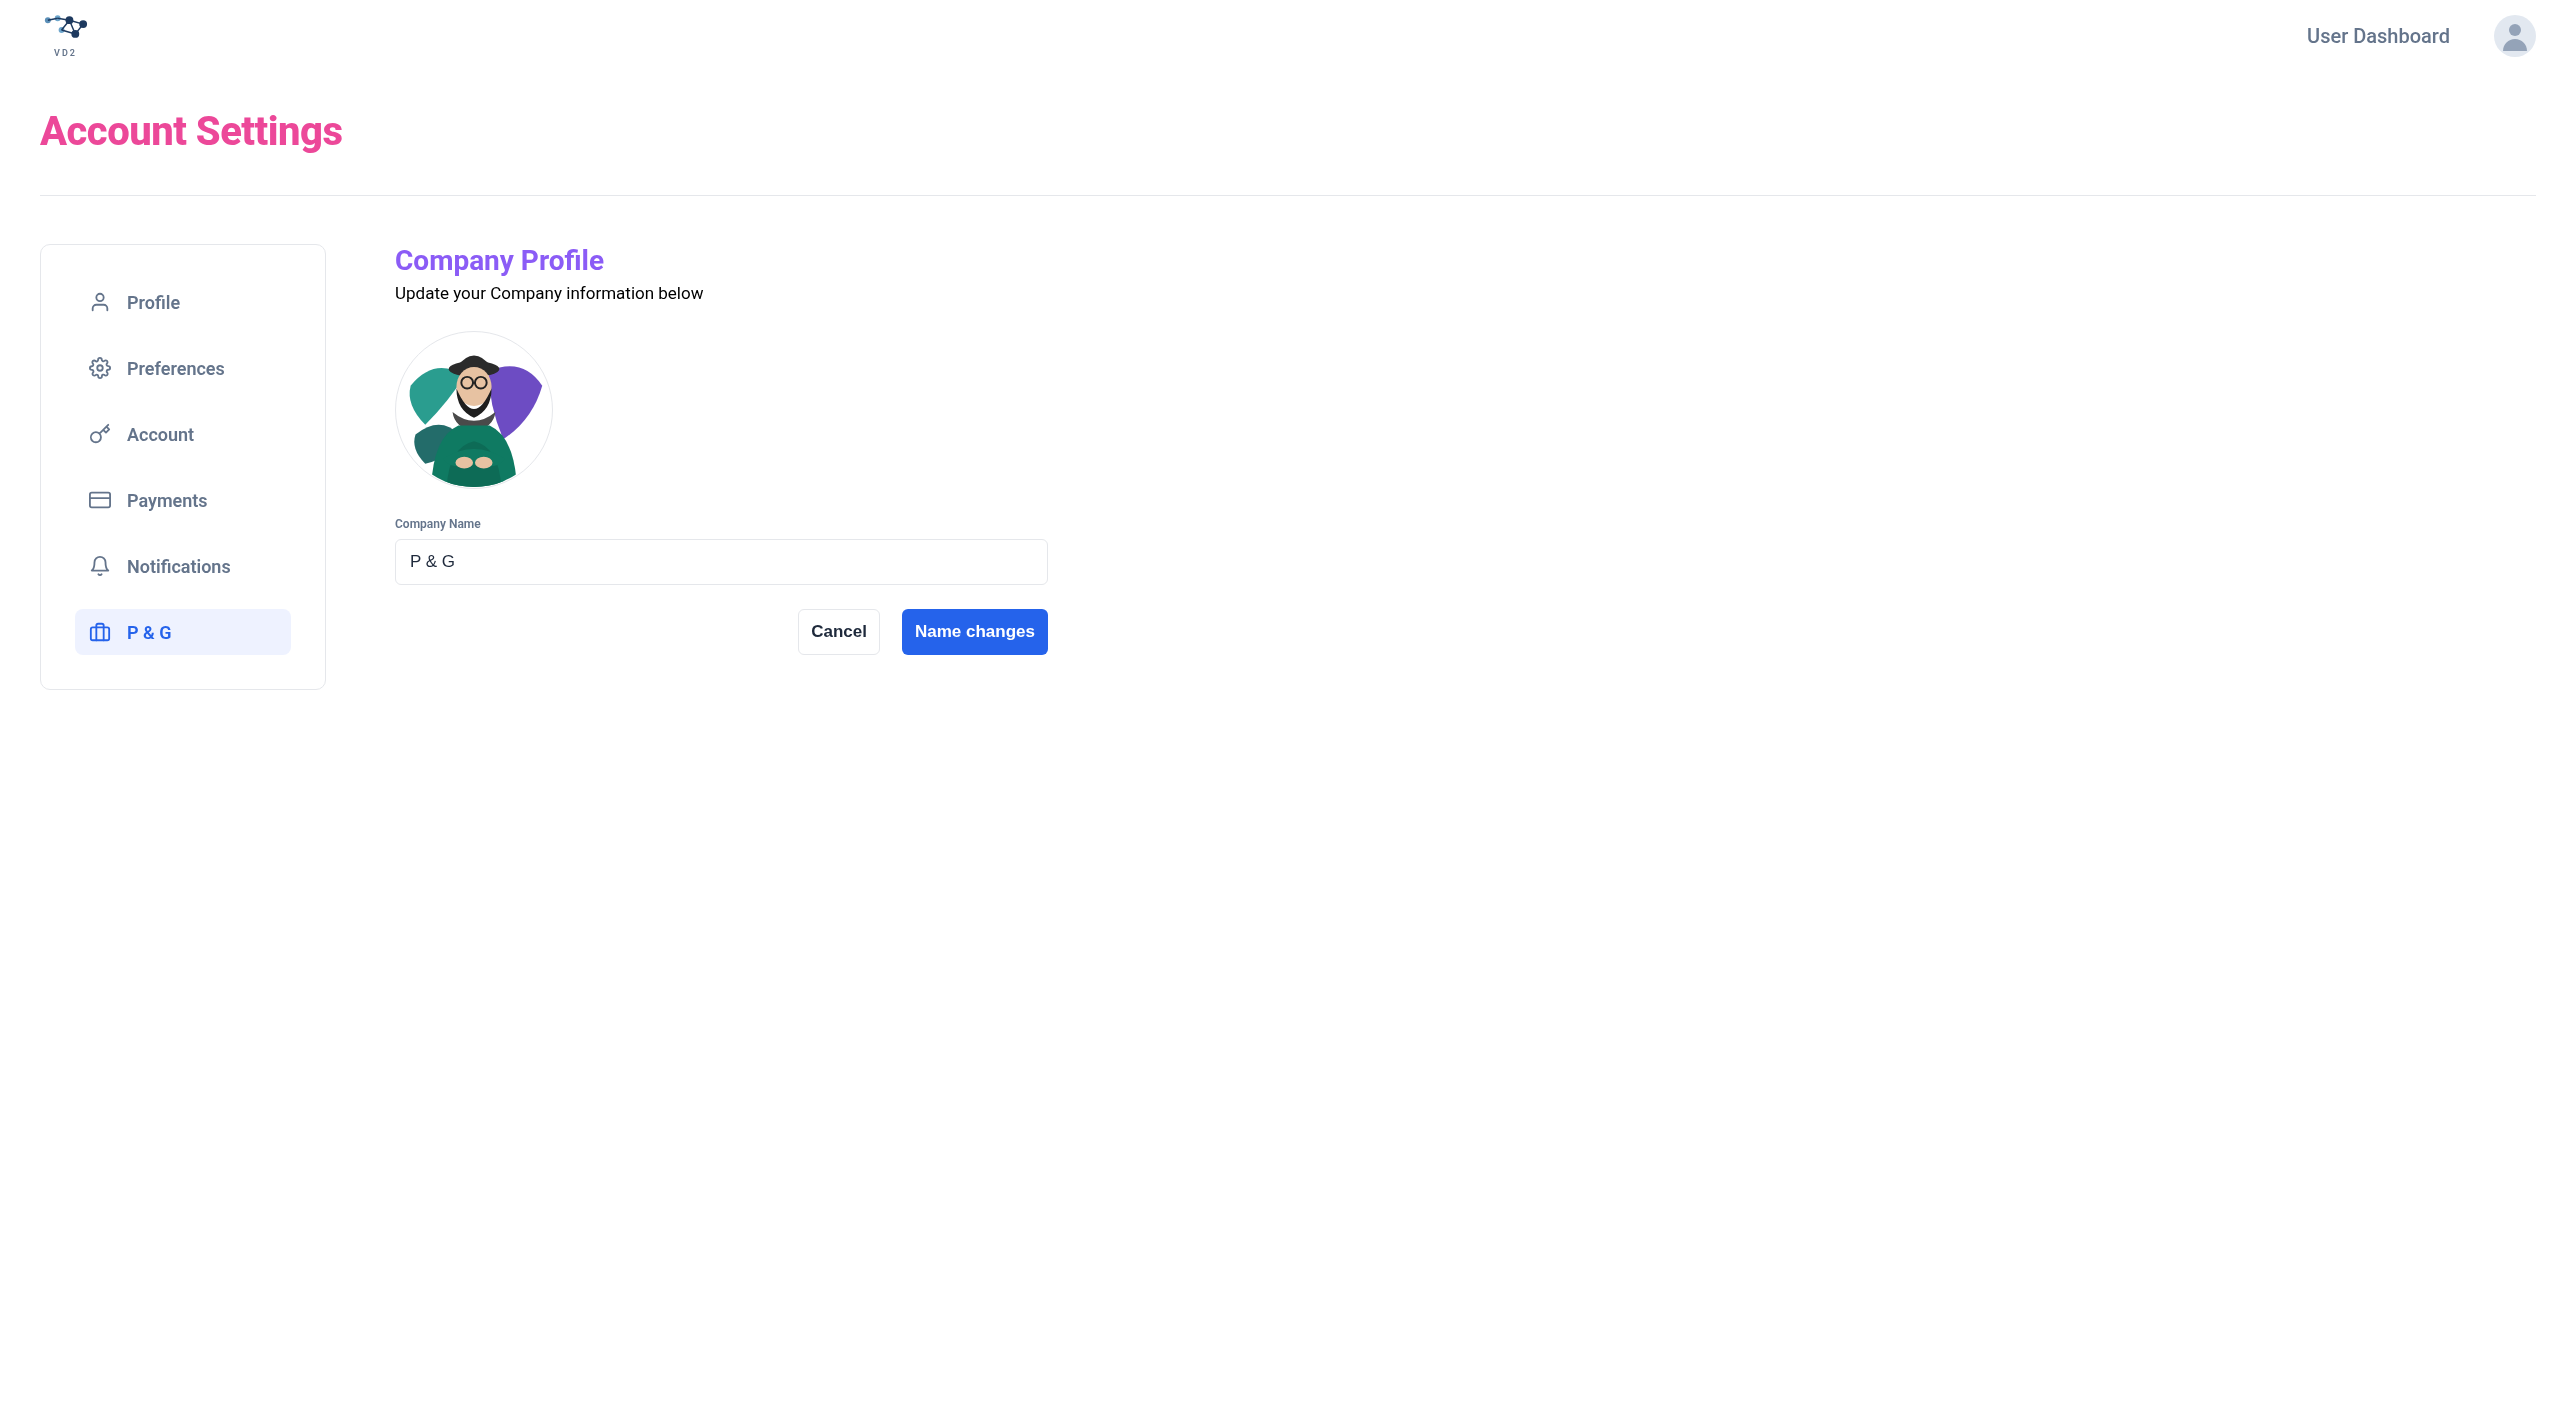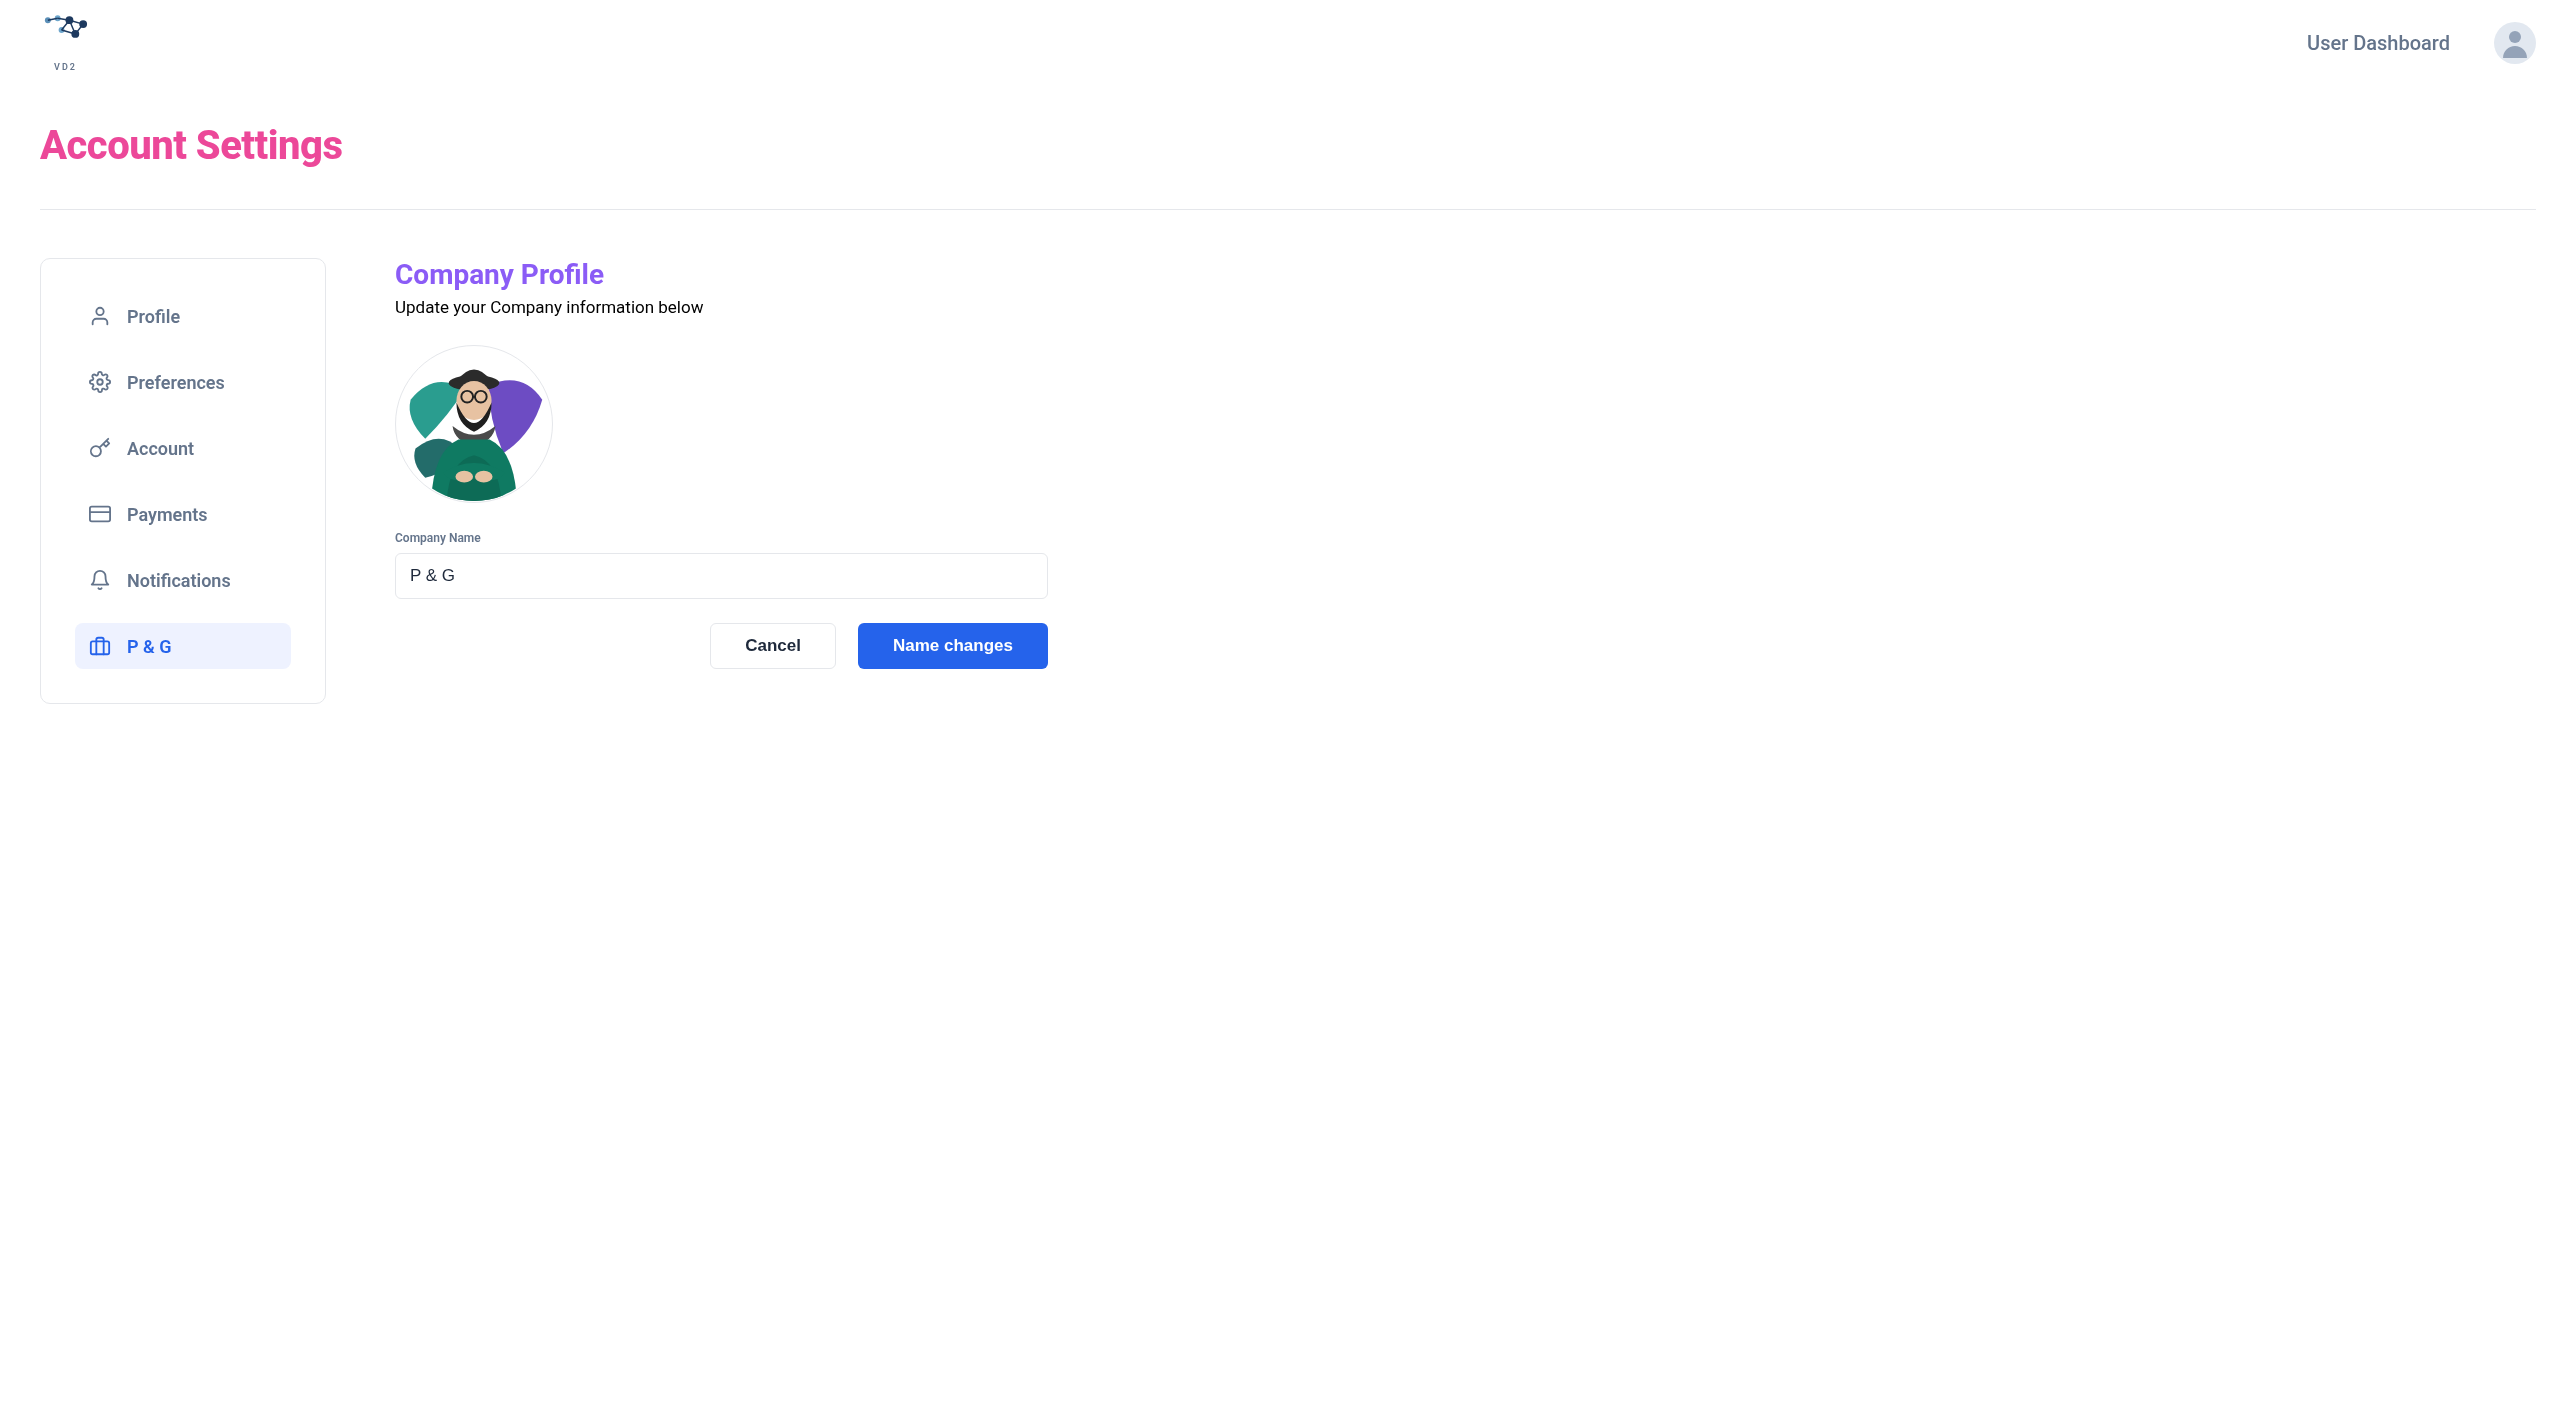--- a/index.html
+++ b/index.html
@@ -11,21 +11,21 @@
   .header {
     display: flex;
     justify-content: space-between;
     align-items: center;
     padding: 14px 40px 0 40px;
   }
   .logo {
     display: flex;
     flex-direction: column;
     align-items: center;
-    gap: 16px;
+    gap: 2px;
   }
   .logo svg { display: block; }
   .logo-text {
     font-size: 9px;
     letter-spacing: 2px;
     color: #64748b;
     font-weight: 600;
   }
   .header-right {
     display: flex;
@@ -134,21 +134,21 @@
     background: #fff;
     outline: none;
   }
   .actions {
     margin-top: 24px;
     display: flex;
     justify-content: flex-end;
     gap: 22px;
   }
   .btn {
-    padding: 12px 34px;
+    padding: 12px 12px;
     font-size: 17px;
     font-weight: 700;
     border-radius: 6px;
     cursor: pointer;
     border: 1px solid transparent;
   }
   .btn-secondary {
     background: #fff;
     color: #1e293b;
     border-color: #e5e7eb;

